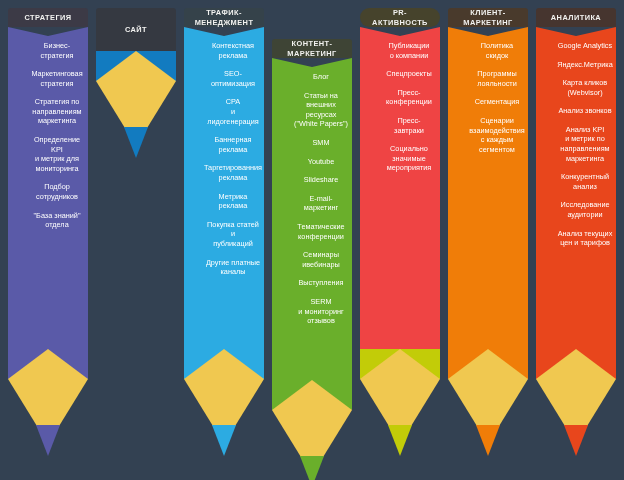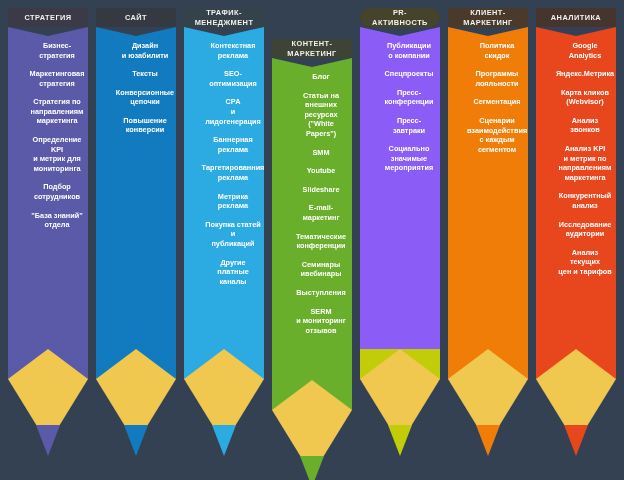--- a/index.html
+++ b/index.html
@@ -60,21 +60,21 @@
   .items{
     display:flex;
     flex-direction:column;
     align-items:center;
     padding:0 3px;
     box-sizing:border-box;
   }
   .item{
     color:#ffffff;
     font-size:7.3px;
-    font-weight:bold;
+    font-weight:normal;
     line-height:9.6px;
     text-align:center;
     margin-bottom:9px;
     white-space:pre-line;
     margin-left:18px;
   }
   
   .tip-wrap{
     position:relative;
     height:107px;
@@ -138,31 +138,20 @@
         <div class="shoulder" style="background: rgb(90, 90, 168);"></div>
         <div class="wood" style="background: rgb(240, 200, 80);"></div>
         <div class="lead">
           <div class="lead-shape" style="background: rgb(90, 90, 168);"></div>
         </div>
       </div>
     </div>
     <div class="pencil">
       <div class="cap" style="background: rgb(53, 57, 65); align-items: center;">
         <div class="cap-title">САЙТ</div>
-      </div>
-      <div class="body" style="background: rgb(18, 123, 192);">
-        <div class="items">
-          <div class="item">Дизайн
-и юзабилити</div>
-          <div class="item">Тексты</div>
-          <div class="item">Конверсионные
-цепочки</div>
-          <div class="item">Повышение
-конверсии</div>
-        </div>
       </div>
       <div class="tip-wrap">
         <div class="shoulder" style="background: rgb(18, 123, 192);"></div>
         <div class="wood" style="background: rgb(240, 200, 80);"></div>
         <div class="lead">
           <div class="lead-shape" style="background: rgb(18, 123, 192);"></div>
         </div>
       </div>
     </div>
     <div class="pencil">
@@ -227,21 +216,21 @@
         <div class="lead">
           <div class="lead-shape" style="background: rgb(106, 175, 43);"></div>
         </div>
       </div>
     </div>
     <div class="pencil">
       <div class="cap" style="background: rgb(70, 67, 44); border-radius: 19px;">
         <div class="cap-title">PR-
 АКТИВНОСТЬ</div>
       </div>
-      <div class="body" style="background: #8b5cf6;">
+      <div class="body" style="background: #ef4444;">
         <div class="items">
           <div class="item">Публикации
 о компании</div>
           <div class="item">Спецпроекты</div>
           <div class="item">Пресс-
 конференции</div>
           <div class="item">Пресс-
 завтраки</div>
           <div class="item">Социально
 значимые

